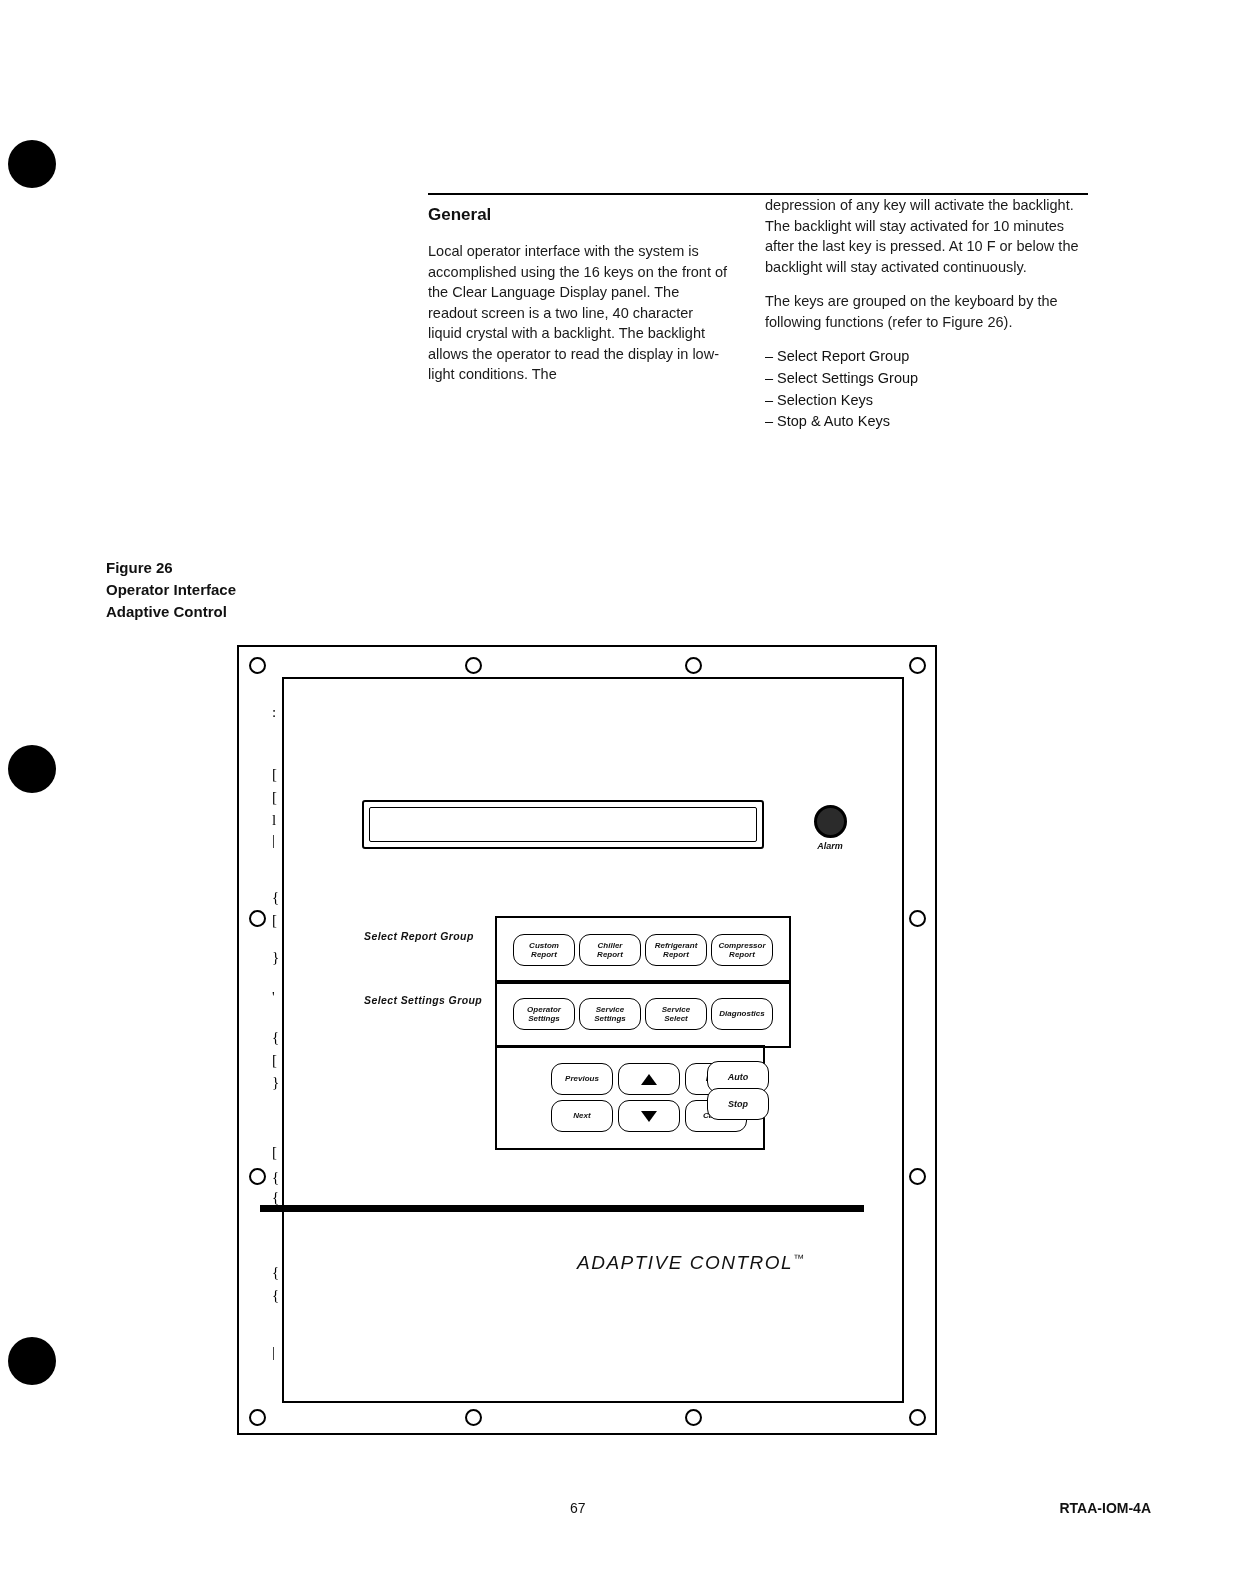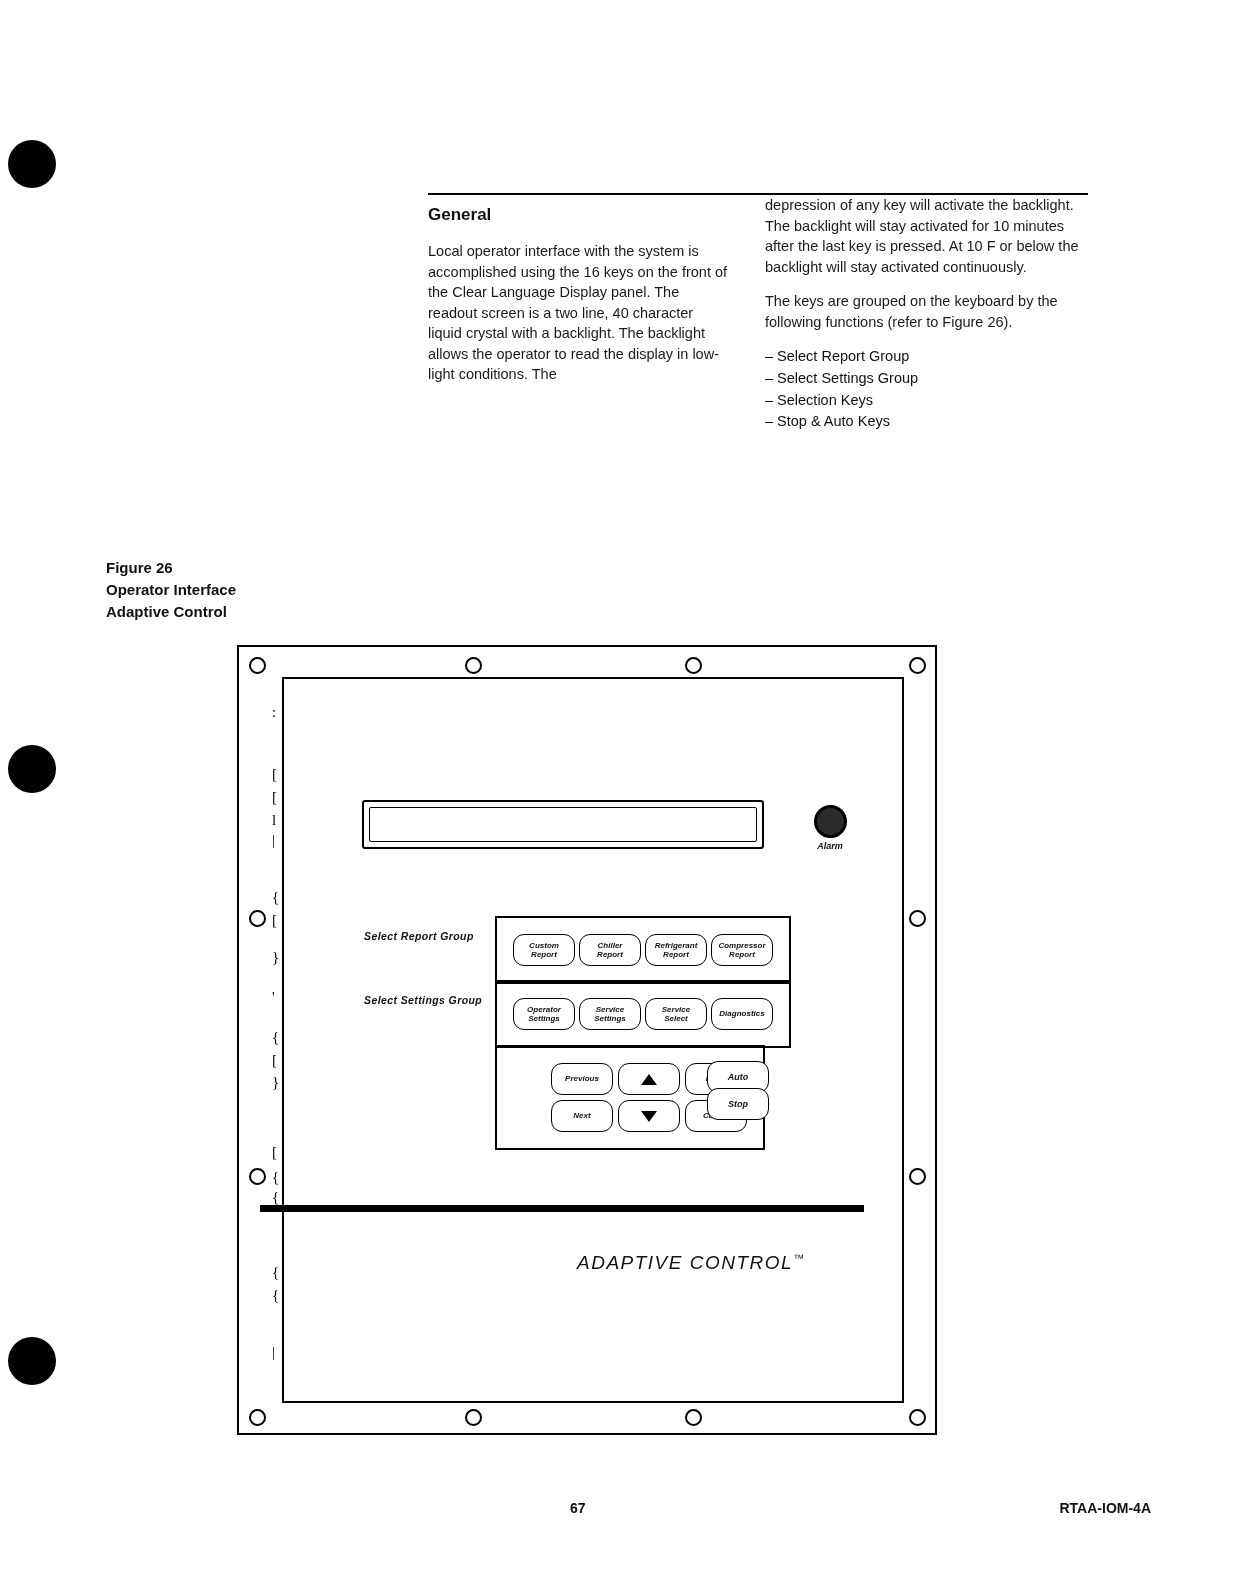--- a/index.html
+++ b/index.html
@@ -278,21 +278,21 @@
     font-family: "Liberation Sans", sans-serif;
   }
   .brand sup { font-size: 11px; }
 
   
   .page-number {
     position: absolute;
     left: 570px;
     top: 1500px;
     font-size: 14px;
-    font-weight: bold;
+    font-weight: normal;
   }
   .doc-code {
     position: absolute;
     right: 90px;
     top: 1500px;
     font-size: 14px;
     font-weight: bold;
   }
 </style>
 </head>

